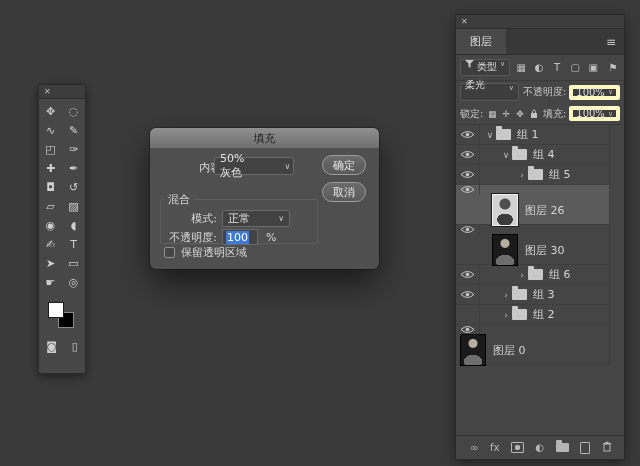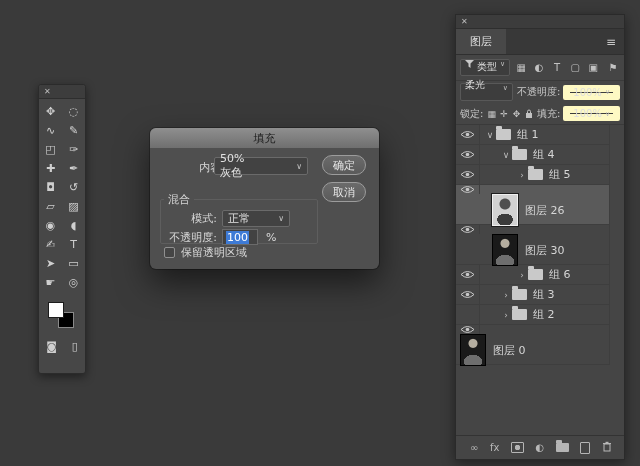--- a/index.html
+++ b/index.html
@@ -45,21 +45,21 @@
     color:#1a1a1a; font-size:11px;
   }
   .dlg-body { position:relative; height:121px; }
   .dlbl { position:absolute; color:#d8d8d8; font-size:11px; }
   .content-lbl { left:15px; top:12px; width:60px; text-align:right; }
   .dselect {
     background:#424242; border:1px solid #6a6a6a; border-radius:2px; height:18px;
     display:flex; align-items:center; justify-content:space-between;
     padding:0 5px; color:#e2e2e2; font-size:11px;
   }
-  .content-select { position:absolute; left:64px; top:9px; width:94px;gap:36px; }
+  .content-select { position:absolute; left:64px; top:9px; width:80px;gap:36px; }
   .chev { font-size:8px; color:#c4c4c4; margin-left:4px; }
   .btn {
     position:absolute; left:172px; width:44px; height:20px; border-radius:10px;
     background:linear-gradient(#6b6b6b,#5a5a5a); border:1px solid #9c9c9c;
     color:#e8e8e8; font-size:11px; font-family:inherit; display:flex;
     align-items:center; justify-content:center; cursor:default;
   }
   .ok-btn { top:7px; } .cancel-btn { top:34px; }
   .blend-group {
     position:absolute; left:10px; top:44px; width:158px; height:52px;
@@ -100,21 +100,21 @@
   .chev-s { font-size:7px; color:#bdbdbd; }
   .ficon { width:14px; text-align:center; font-size:10px; color:#c2c2c2; }
   .ficon.toggle { margin-left:auto; }
   .blend-row { height:22px; display:flex; align-items:center; padding:0 4px;
                gap:4px; font-size:10px; }
   .mini-select { background:#3d3d3d; border:1px solid #585858; border-radius:2px;
                  height:16px; width:62px; display:flex; align-items:flex-end;
                  justify-content:space-between; padding:8px 4px; color:#dddddd; }
   .plabel { color:#c8c8c8; font-size:10px; white-space:nowrap; }
   .rgroup { margin-left:auto; display:flex; align-items:center; gap:3px; }
-  .valbox { background:#3d3d3d; border:7px solid #fef9c3; border-radius:2px; height:15px;
+  .valbox { background:#3d3d3d; border:4px solid #fef9c3; border-radius:2px; height:15px;
             display:flex; align-items:center; gap:3px; padding:0 3px; color:#dddddd;
             font-size:10px; }
   .lock-row { height:22px; display:flex; align-items:center; padding:0 4px; gap:4px;
               border-bottom:1px solid #3a3a3a; font-size:10px; }
   .lockic { width:13px; text-align:center; font-size:9px; color:#c2c2c2;
             display:inline-flex; justify-content:center; }
 
   .layers-list { position:absolute; top:110px; bottom:24px; left:0; right:0;
                  background:#454545; overflow:hidden; }
   .lrow { display:flex; align-items:stretch; width:calc(100% - 14px);

